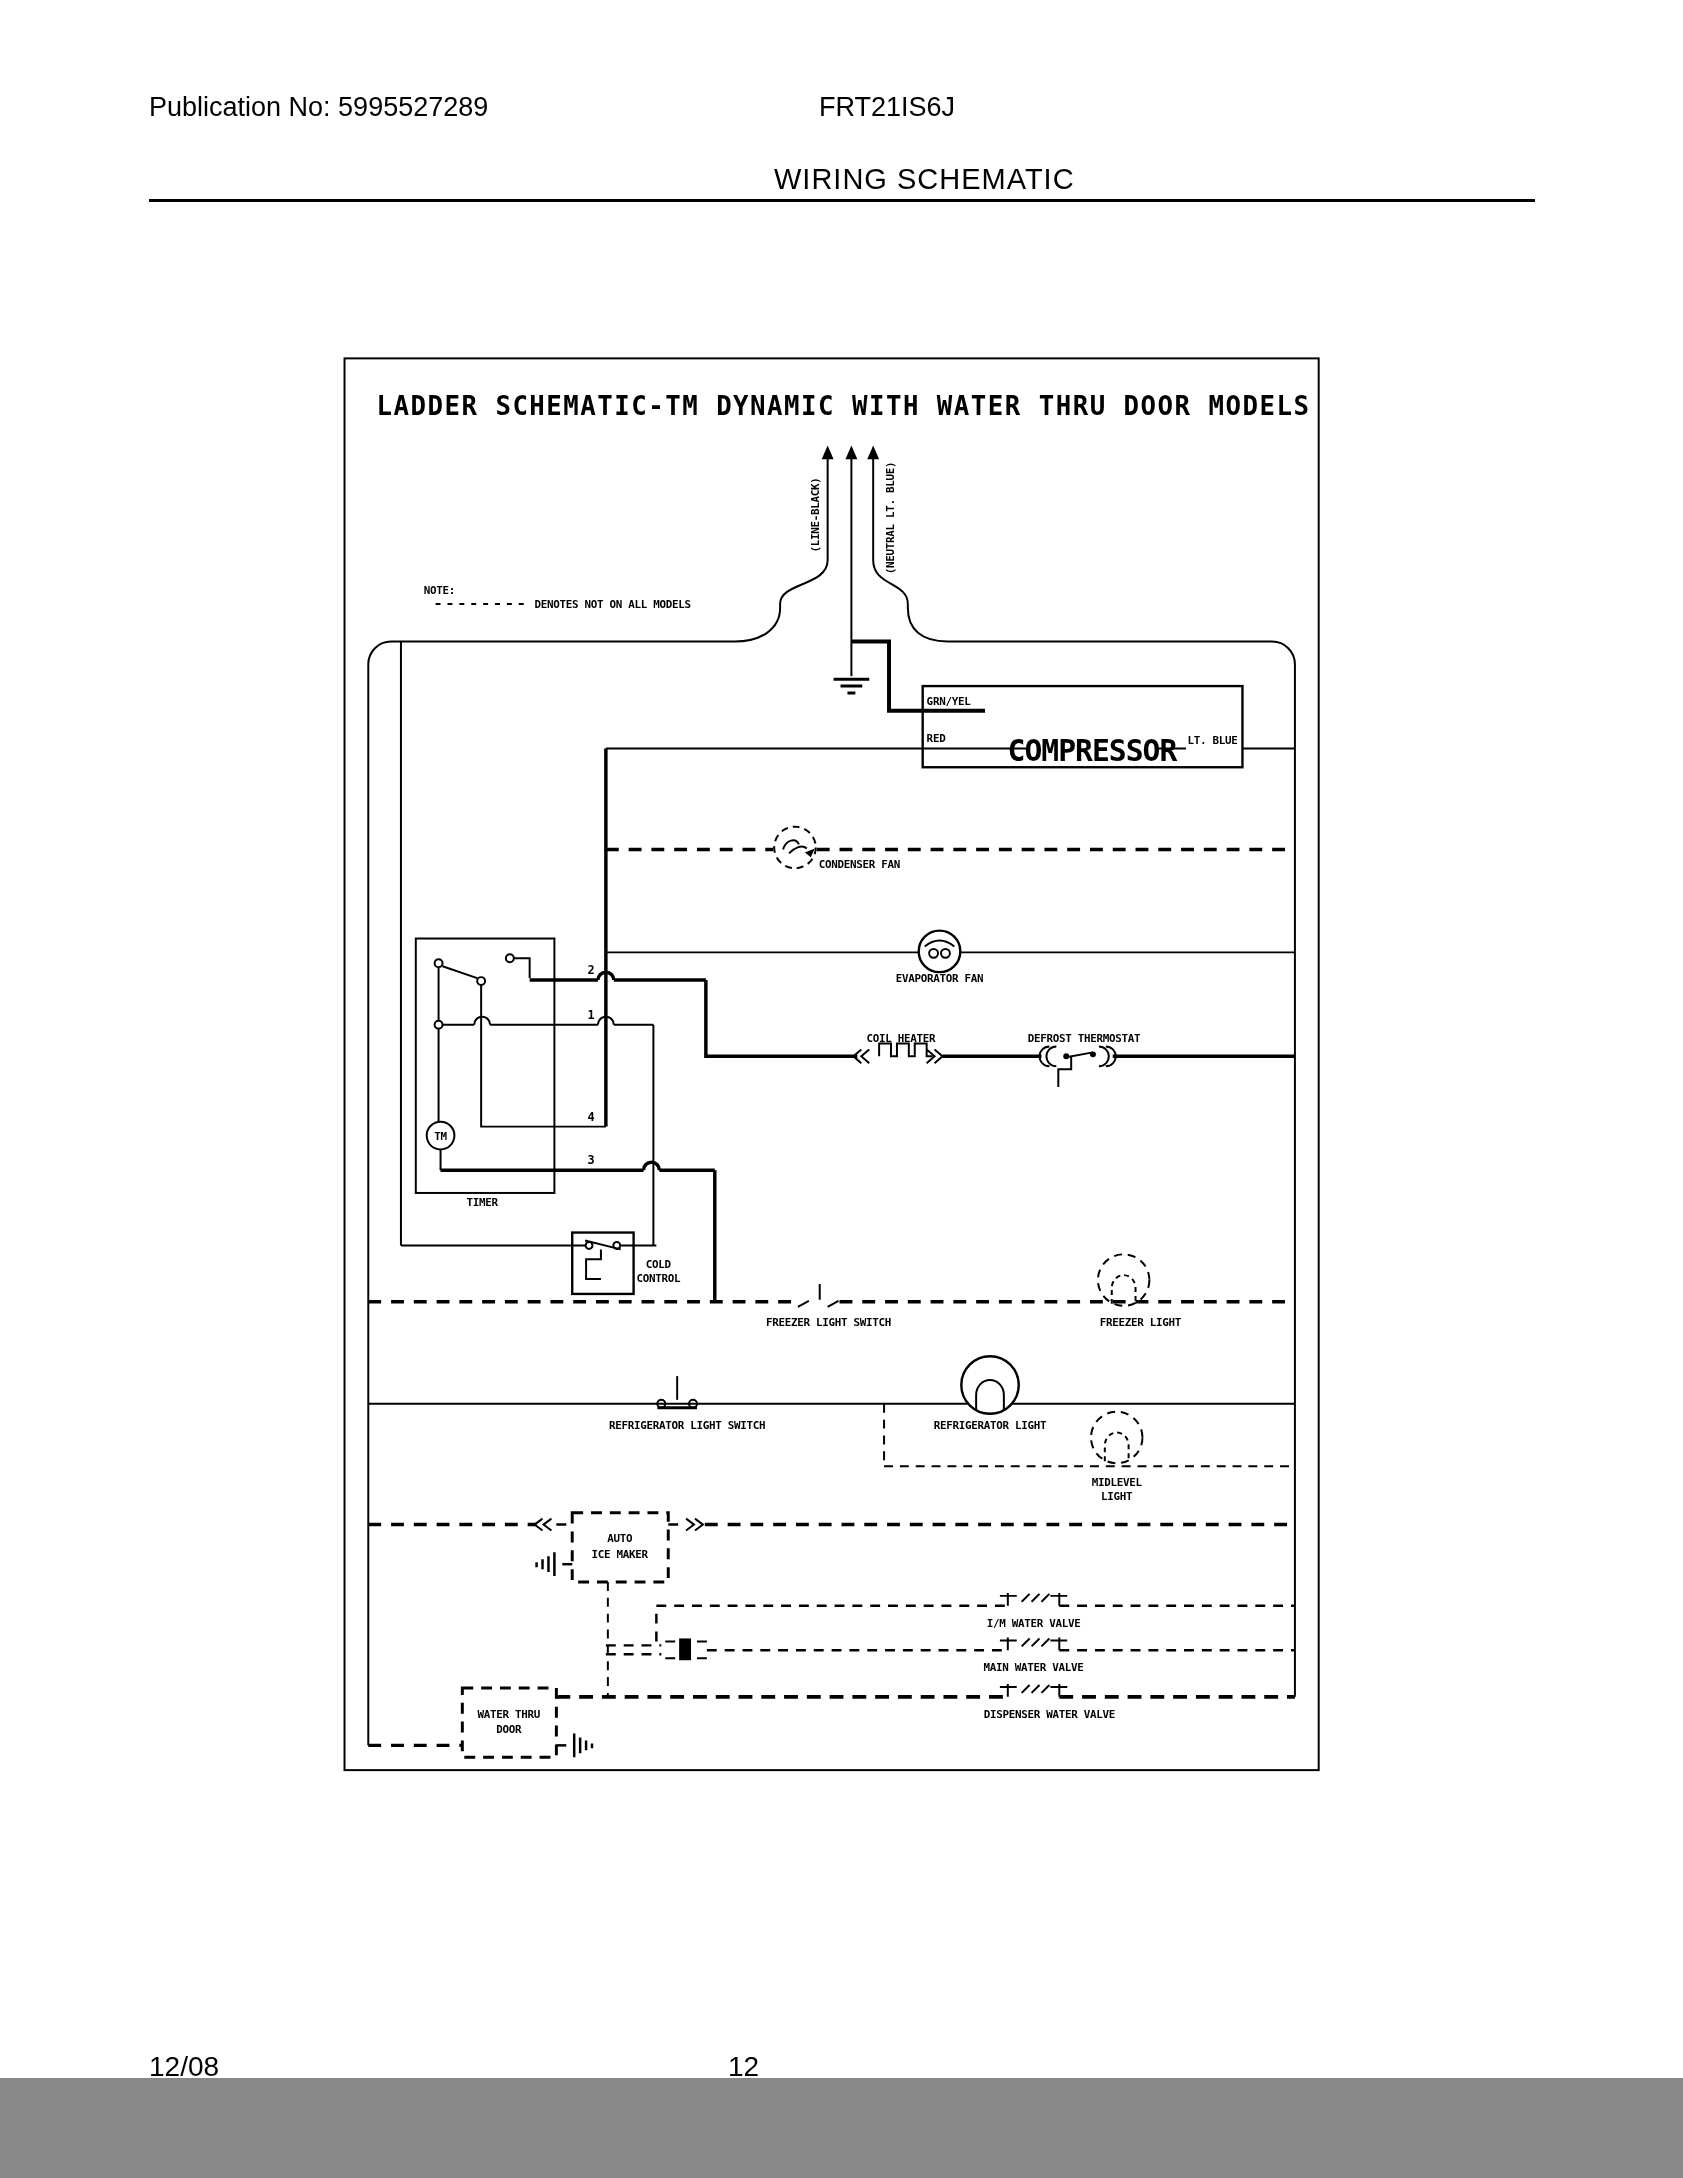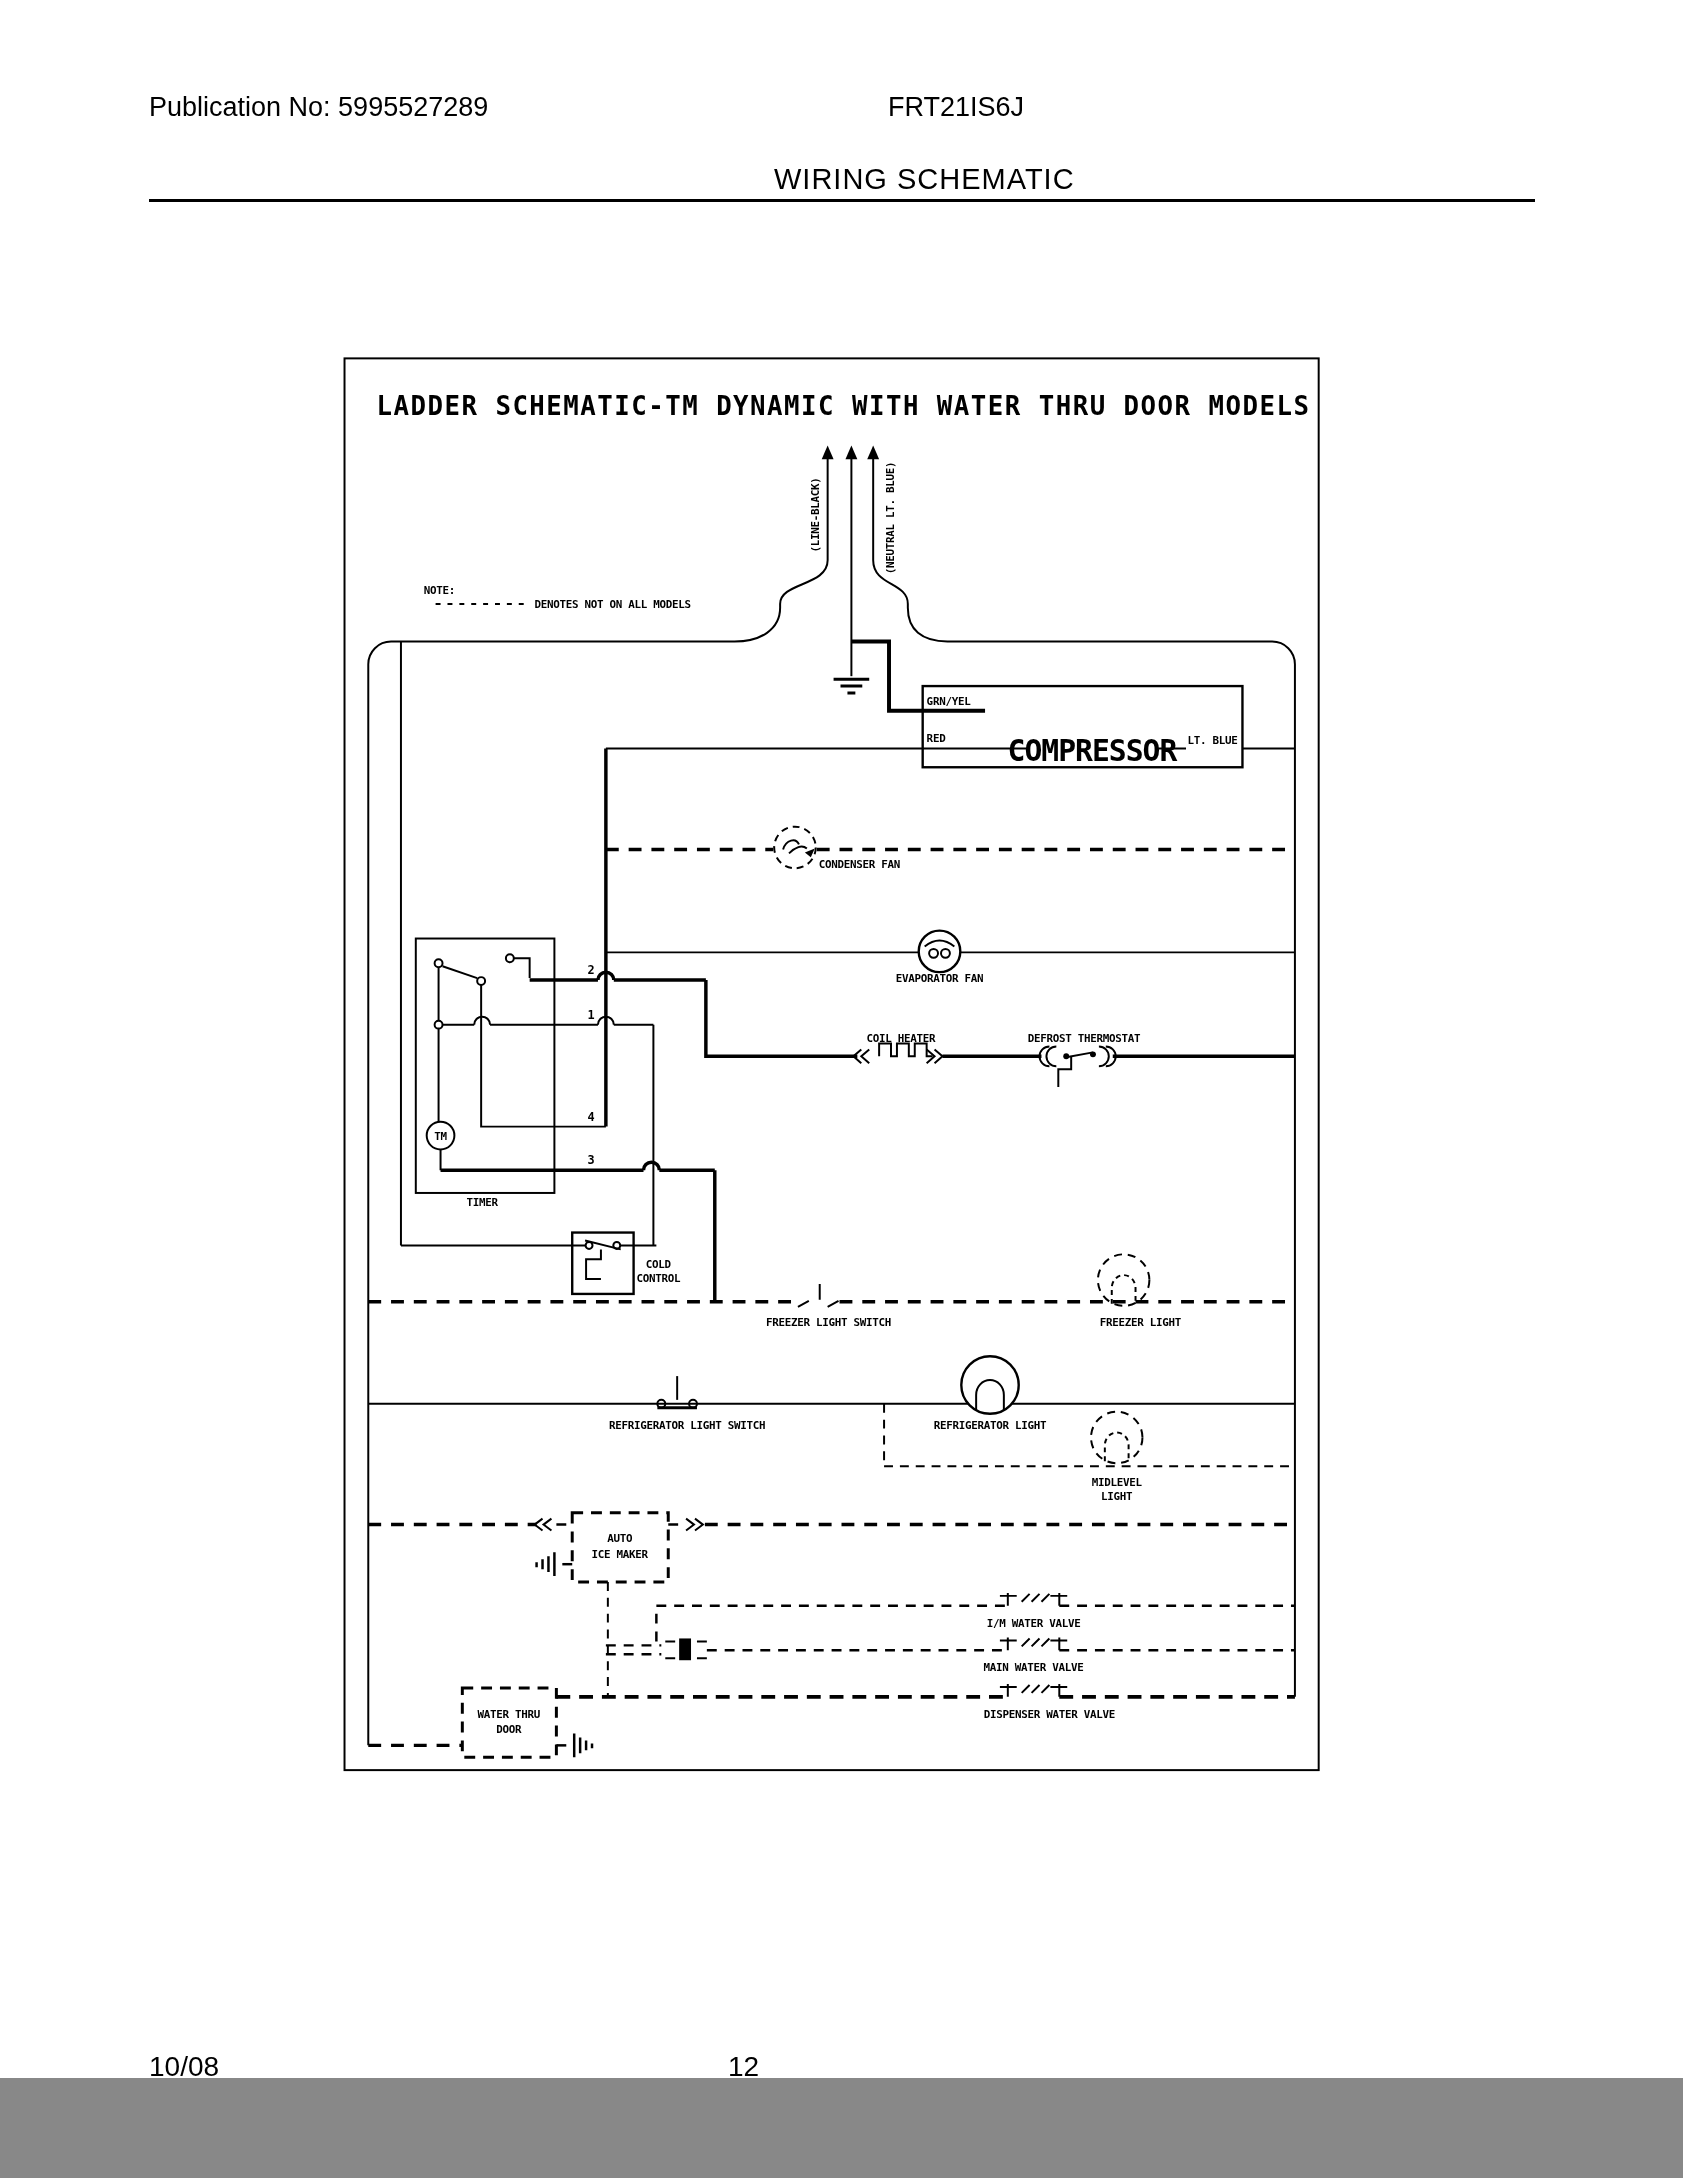--- a/index.html
+++ b/index.html
@@ -1,20 +1,20 @@
 <!DOCTYPE html>
 <html><head>
 <meta charset="utf-8">
 <style>
   html,body{margin:0;padding:0;background:#888;}
   #page{position:relative;width:1683px;height:2078px;background:#ffffff;
         font-family:"Liberation Sans",sans-serif;color:#000;overflow:hidden;}
   .hdr{position:absolute;font-size:27px;color:#000;white-space:nowrap;}
   #pub{left:149px;top:92px;}
-  #model{left:888px;top:92px;}
+  #model{left:819px;top:92px;}
   #doctitle{left:774px;top:163px;font-size:29px;letter-spacing:1px;}
   #rule{position:absolute;left:149px;top:199px;width:1386px;height:3px;background:#000;}
   #footer-date{left:149px;top:2051px;font-size:28px;}
   #footer-page{left:728px;top:2051px;font-size:28px;}
   svg{position:absolute;left:0;top:0;}
   svg text{font-family:"DejaVu Sans Mono","Liberation Mono",monospace;font-weight:bold;fill:#000;}
   .lbl{font-size:11px;letter-spacing:-0.3px;}
   .term{font-size:12px;}
   .w{stroke:#000;fill:none;stroke-width:2;}
   .wt{stroke:#000;fill:none;stroke-width:3.5;}
@@ -221,16 +221,16 @@
       <path class="dashh" d="M372,1763 H467"></path>
       <rect x="467" y="1705" width="95" height="70" style="stroke:#000;stroke-width:3;fill:none;stroke-dasharray:11 8;"></rect>
       <text x="514" y="1735" text-anchor="middle" class="lbl">WATER THRU</text>
       <text x="514" y="1751" text-anchor="middle" class="lbl">DOOR</text>
       <path class="dashm" d="M562,1763 H576"></path>
       <path d="M580,1751 V1775 M586,1755 V1771 M592,1758 V1768 M598,1761 V1766" style="stroke:#000;stroke-width:2.5;fill:none;"></path>
     </g>
 
   </svg>
 
-  <div id="footer-date" class="hdr">10/08</div>
+  <div id="footer-date" class="hdr">12/08</div>
   <div id="footer-page" class="hdr">12</div>
 </div>
 
 
 </body></html>

